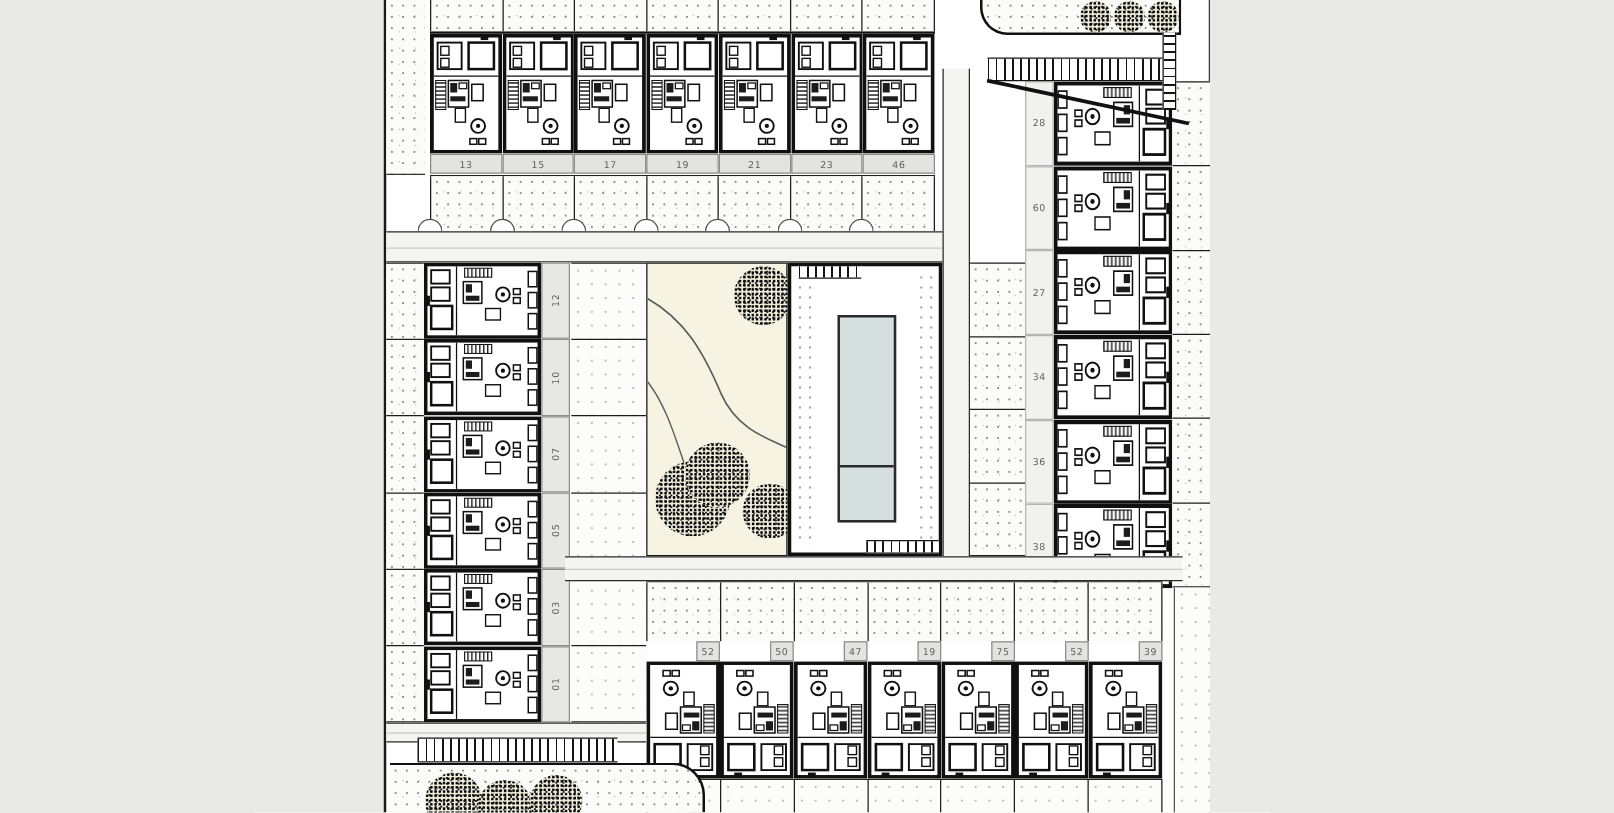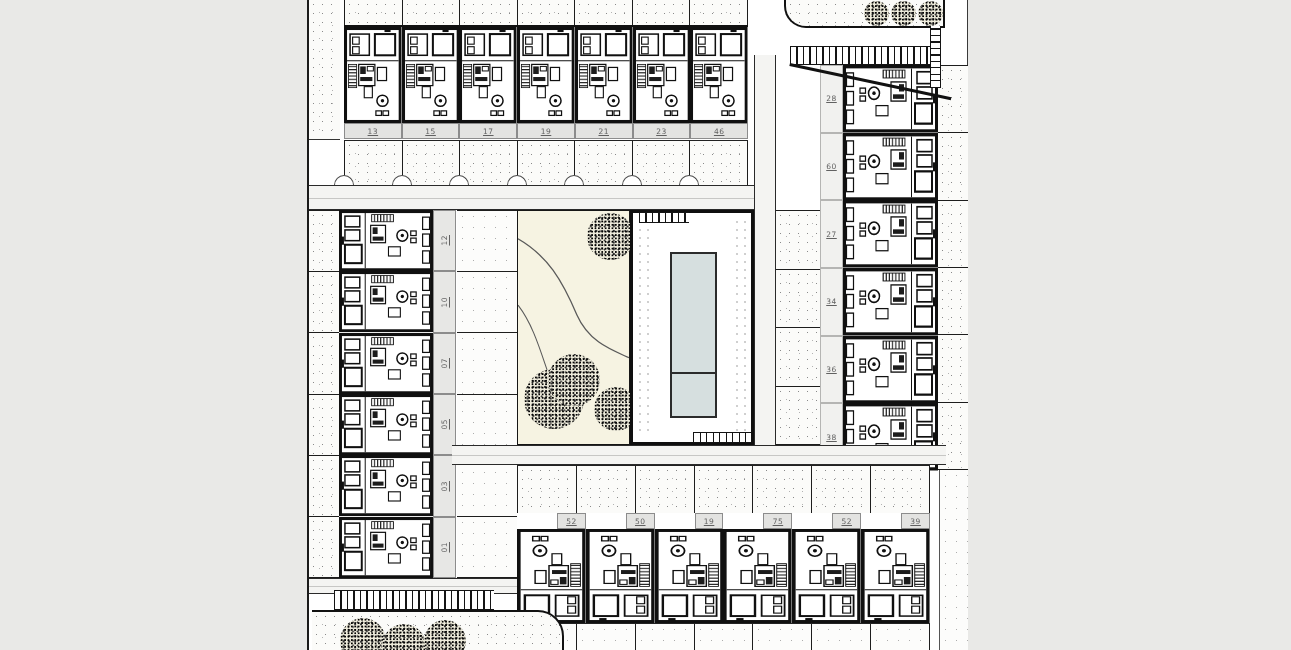--- a/index.html
+++ b/index.html
@@ -59,21 +59,20 @@
   .plan{display:block;flex:0 0 auto;}
   .unit-t .plan{width:100%;height:96px;}
   .unit-b .plan{width:100%;height:94px;transform:rotate(180deg);}
   .unit-l .plan{width:94px;height:100%;}
   .unit-r .plan{width:95px;height:100%;transform:scaleX(-1);}
 
   .lbl{
     background:#e3e3e1;color:#616161;font-size:7.5px;letter-spacing:0.5px;
     display:flex;align-items:center;justify-content:center;
     border:0.8px solid #8c8c8c;
-    text-decoration:underline;
   }
   .unit-t .lbl{height:16px;}
   .unit-b .lbl{height:16px;margin-left:40px;}
   .unit-l .lbl{width:23px;background:#e7e7e5;}
   .unit-r .lbl{width:23px;background:#f1f1ef;border-color:#b5b5b3;}
   .vtext{writing-mode:vertical-rl;transform:rotate(180deg);}
 
   
   .cells{display:flex;}
   .cells.vert{flex-direction:column;}
@@ -475,20 +474,26 @@
         </svg>
   </div>
 
   <div class="unit unit-b">
     <div class="lbl">50</div>
     <svg class="plan" viewBox="0 0 57 95" preserveAspectRatio="none">
           <use href="#plan-v"></use>
         </svg>
   </div>
 
+  <div class="unit unit-b">
+    <div class="lbl">47</div>
+    <svg class="plan" viewBox="0 0 57 95" preserveAspectRatio="none">
+          <use href="#plan-v"></use>
+        </svg>
+  </div>
 
   <div class="unit unit-b">
     <div class="lbl">19</div>
     <svg class="plan" viewBox="0 0 57 95" preserveAspectRatio="none">
           <use href="#plan-v"></use>
         </svg>
   </div>
 
   <div class="unit unit-b">
     <div class="lbl">75</div>

